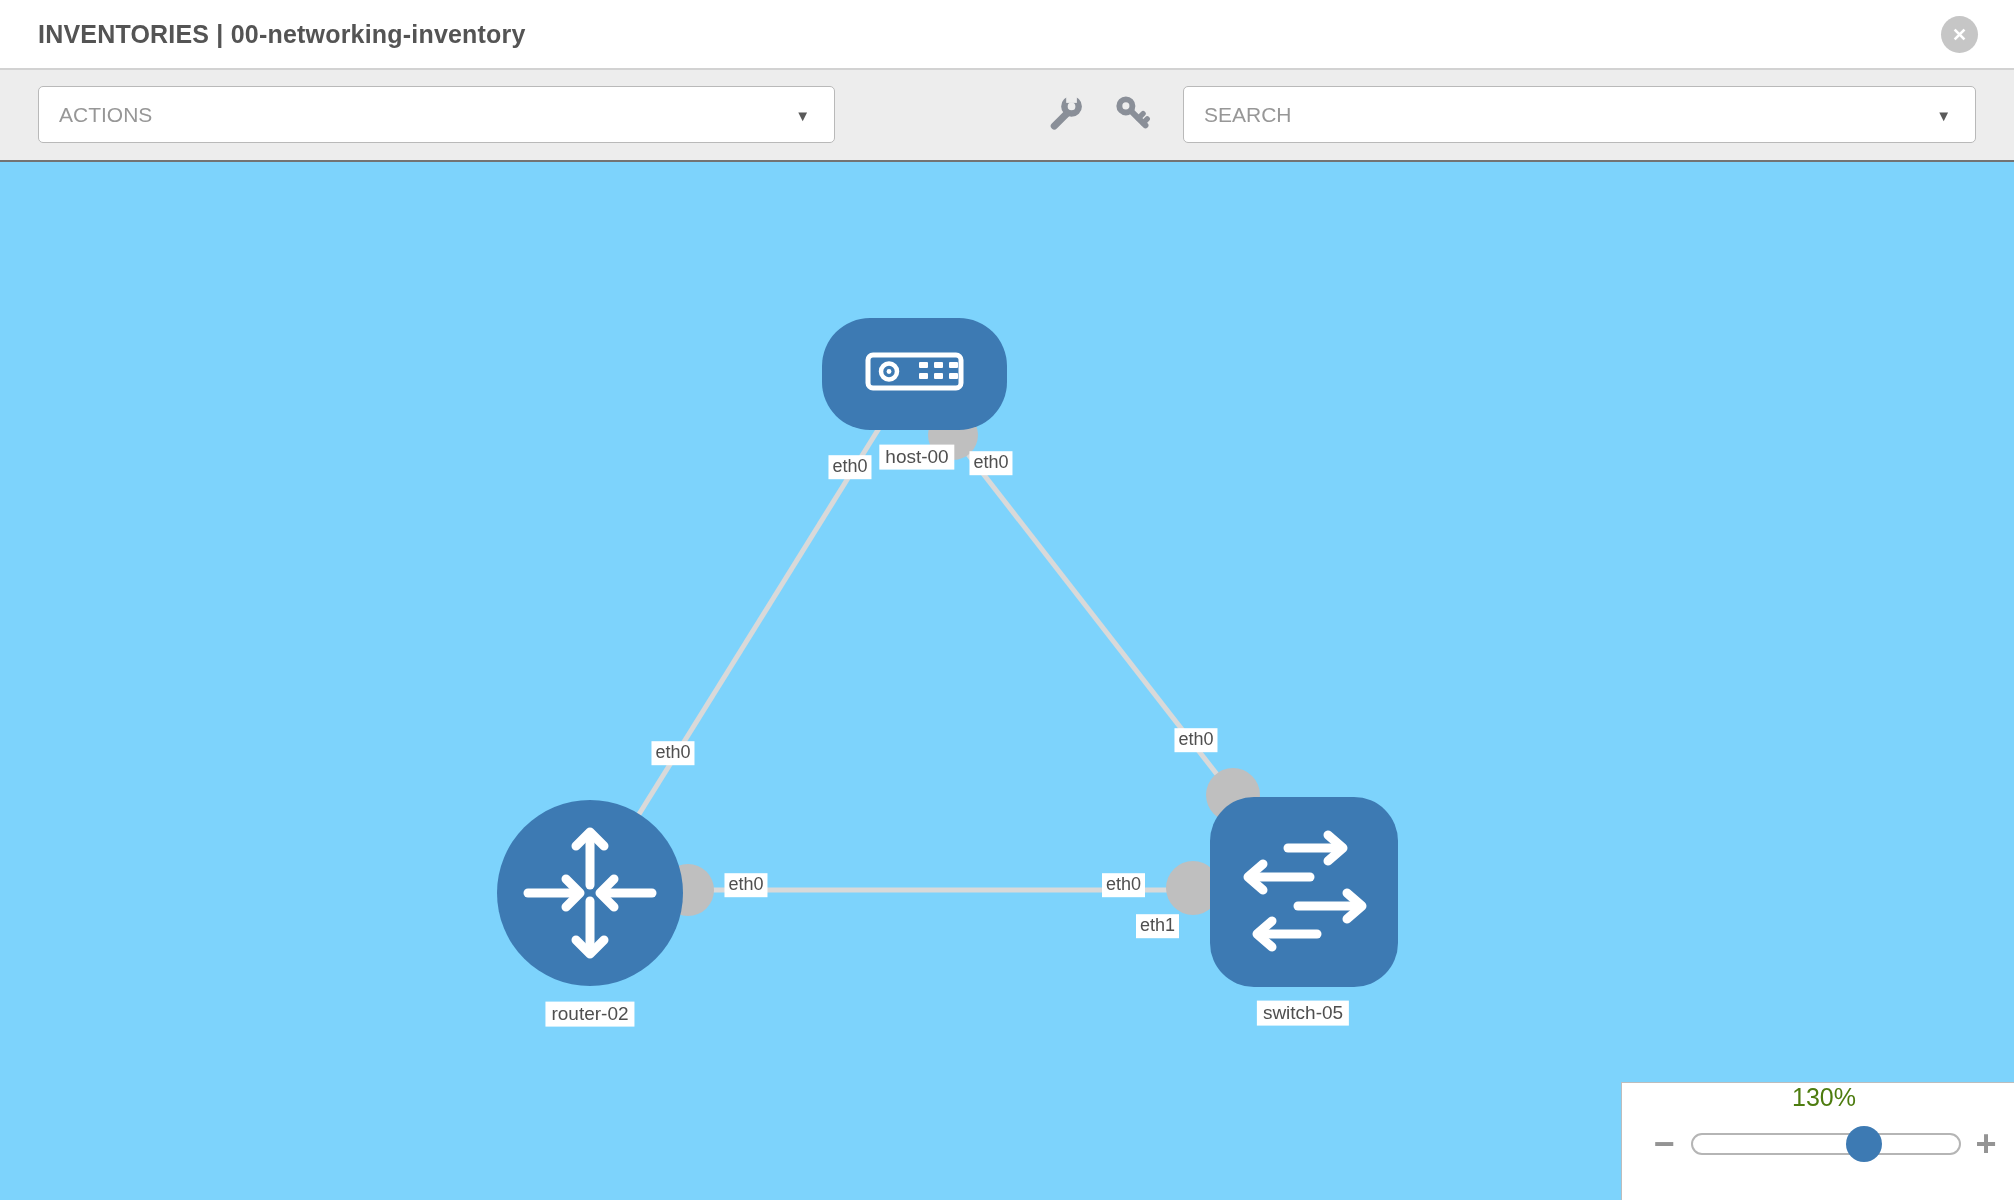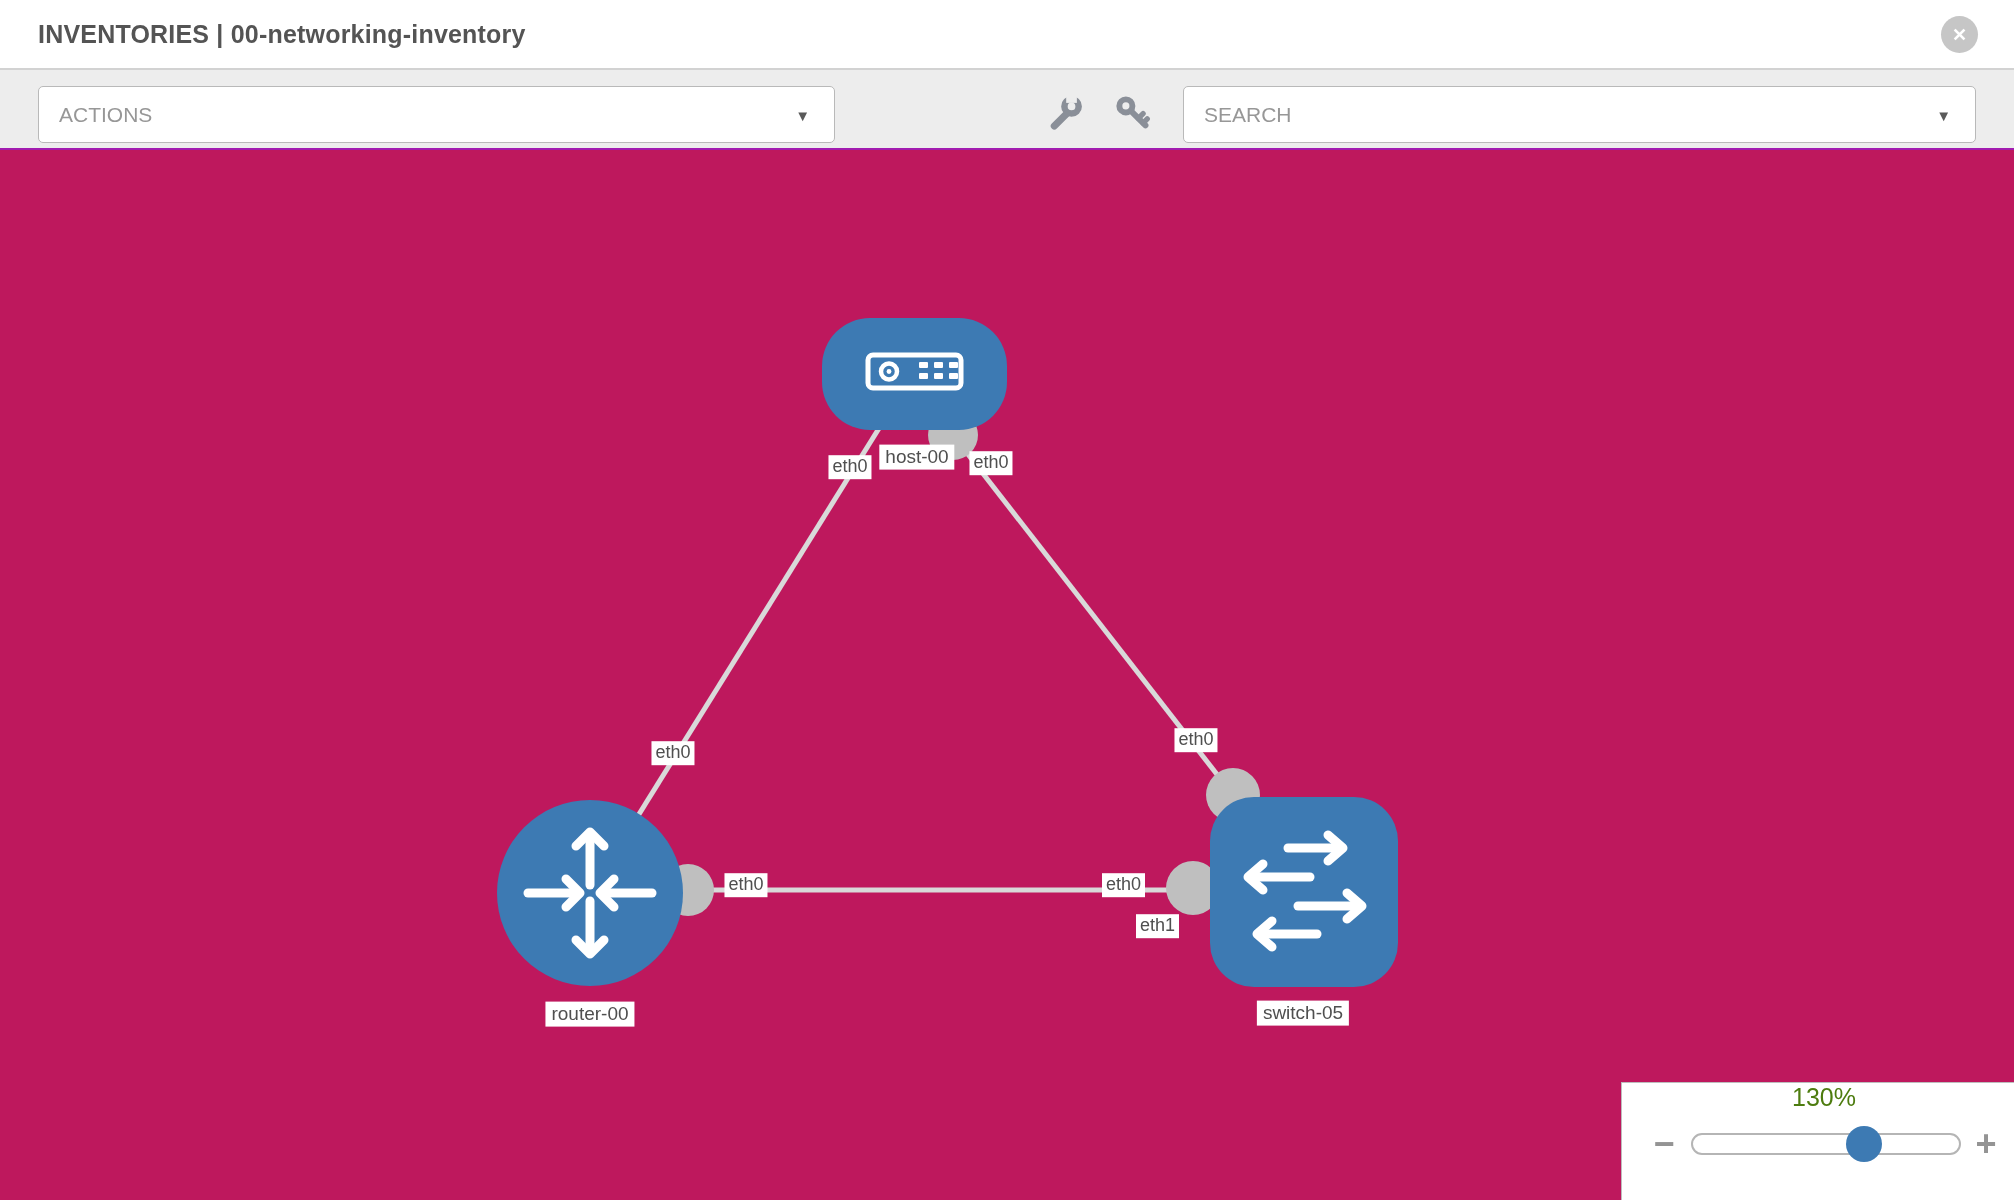--- a/index.html
+++ b/index.html
@@ -21,40 +21,40 @@
     font-size: 25px; font-weight: bold; color: #545454; letter-spacing: .2px; text-align: right;
   }
   .close-btn {
     position: absolute; right: 36px; top: 16px; width: 37px; height: 37px;
     border-radius: 50%; background: #c6c6c6; color: #ffffff;
     display: flex; align-items: center; justify-content: center;
     font-size: 18px; font-weight: bold; cursor: pointer;
   }
   
   .toolbar {
-    position: absolute; top: 70px; left: 0; width: 100%; height: 80px;
-    background: #ededed; border-bottom: 2px solid #a21caf; z-index: 30;
+    position: absolute; top: 70px; left: 0; width: 100%; height: 92px;
+    background: #ededed; border-bottom: 2px solid #737373; z-index: 30;
   }
   .combo {
     position: absolute; top: 16px; height: 57px;
     background: #ffffff; border: 1px solid #b9b9b9; border-radius: 5px;
     display: flex; align-items: center; cursor: pointer;
   }
   .combo .ph { font-size: 21px; color: #979797; margin-left: 20px; }
   .combo .caret {
     position: absolute; right: 24px; top: 50%; transform: translateY(-50%);
     color: #5a5a5a; font-size: 15px;
   }
   .combo.actions { left: 38px; width: 797px; }
   .combo.search { left: 1183px; width: 793px; align-items: center; }
   .tool-icon { position: absolute; top: 24px; width: 38px; height: 38px; cursor: pointer; }
   .tool-icon.wrench { left: 1046px; }
   .tool-icon.key { left: 1114px; }
   
-  .canvas { position: absolute; top: 150px; left: 0; width: 2014px; height: 1050px; background: #be185d; }
+  .canvas { position: absolute; top: 150px; left: 0; width: 2014px; height: 1050px; background: #7dd3fc; }
   .canvas svg.topo { position: absolute; top: 0; left: 0; }
   .nlabel {
     position: absolute; transform: translate(-50%, -50%);
     background: #ffffff; color: #4f4f4f; font-size: 19px;
     padding: 1px 6px; white-space: nowrap; line-height: 1.2;
   }
   .ilabel {
     position: absolute; transform: translate(-50%, -50%);
     background: #ffffff; color: #4f4f4f; font-size: 18px;
     padding: 1px 4px; white-space: nowrap; line-height: 1.2;
@@ -183,21 +183,21 @@
 
     <div class="ilabel" style="left:850px; top:317px;">eth0</div>
     <div class="ilabel" style="left:991px; top:313px;">eth0</div>
     <div class="ilabel" style="left:673px; top:603px;">eth0</div>
     <div class="ilabel" style="left:746px; top:735px;">eth0</div>
     <div class="ilabel" style="left:1196px; top:590px;">eth0</div>
     <div class="ilabel edgeL" style="left:1102px; top:735px;">eth0</div>
     <div class="ilabel edgeL" style="left:1136px; top:776px;">eth1</div>
 
     <div class="nlabel" style="left:917px; top:307px;">host-00</div>
-    <div class="nlabel" style="left:590px; top:864px;">router-00</div>
+    <div class="nlabel" style="left:590px; top:864px;">router-02</div>
     <div class="nlabel" style="left:1303px; top:863px;">switch-05</div>
   </div>
 
   <div class="zoom-panel">
     <div class="zoom-level">130%</div>
     <div class="zoom-minus">−</div>
     <div class="zoom-track"></div>
     <div class="zoom-knob"></div>
     <div class="zoom-plus">+</div>
   </div>

